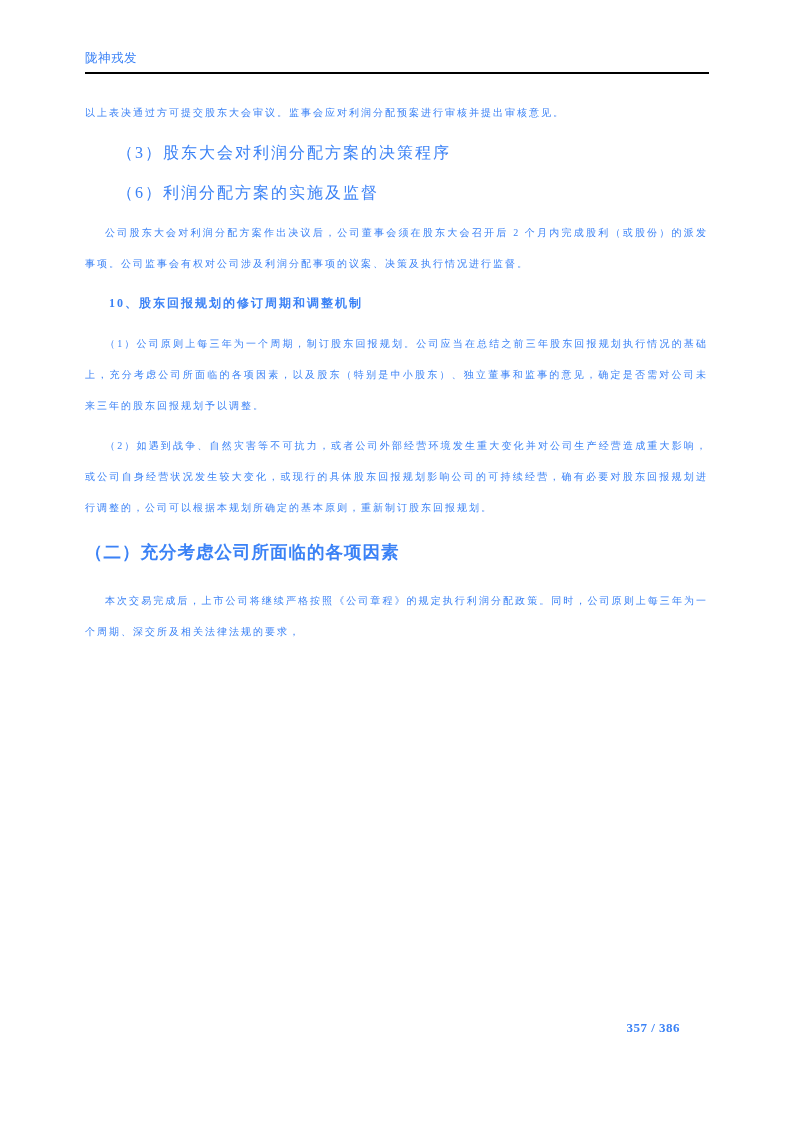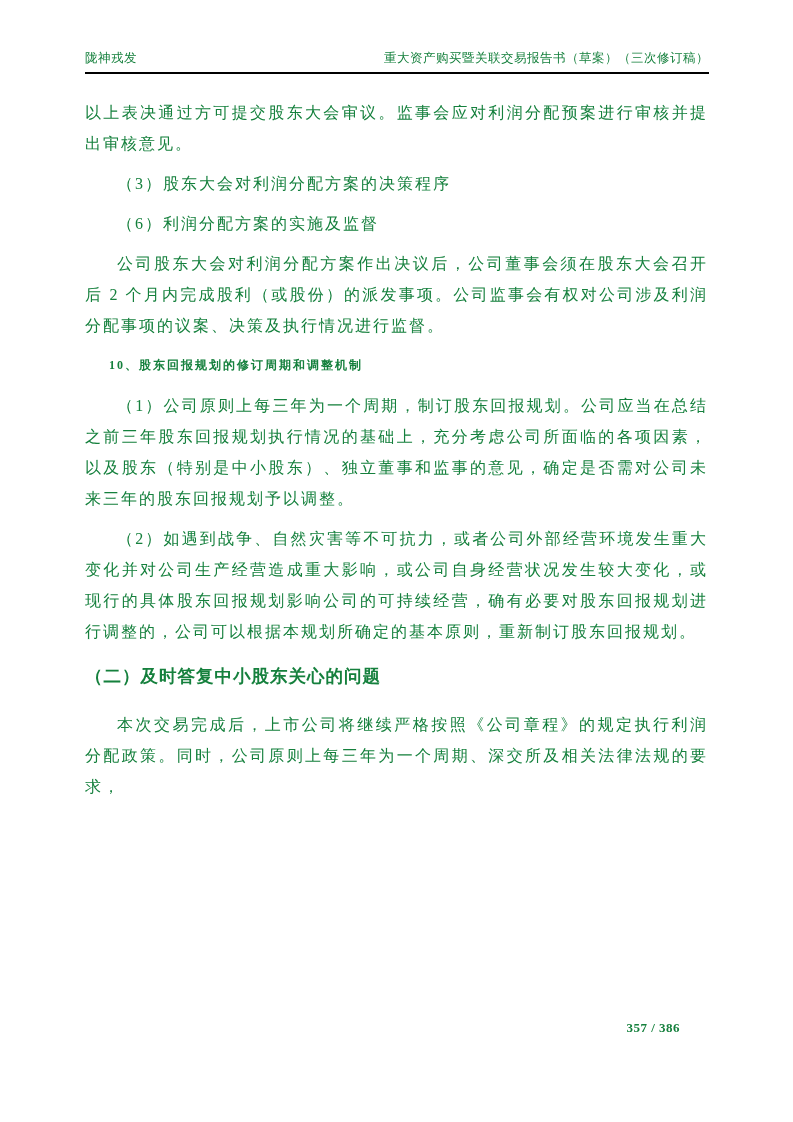--- a/index.html
+++ b/index.html
@@ -5,21 +5,21 @@
   html, body {
     margin: 0;
     padding: 0;
     background: #ffffff;
   }
   .page {
     position: relative;
     width: 793px;
     height: 1122px;
     background: #ffffff;
-    color: #15803d;
+    color: #3b82f6;
     font-family: "Liberation Serif", "DejaVu Serif", serif;
     overflow: hidden;
     text-decoration: underline;
   }
   .doc-header {
     position: absolute;
     left: 85px;
     right: 84px;
     top: 50px;
     display: flex;
@@ -31,21 +31,21 @@
     letter-spacing: 0.5px;
     white-space: nowrap;
   }
   .doc-content {
     position: absolute;
     left: 85px;
     right: 85px;
     top: 97px;
   }
   .body-para {
-    font-size: 16px;
+    font-size: 10px;
     line-height: 31px;
     letter-spacing: 2px;
     text-align: justify;
     text-justify: inter-character;
     text-indent: 2em;
     margin: 0 0 9px 0;
   }
   .no-indent {
     text-indent: 0;
   }
@@ -84,41 +84,40 @@
     text-align: center;
   }
 </style>
 </head>
 <body>
 
 <div class="page">
 
   <div class="doc-header">
     <span>陇神戎发</span>
-    <span>重大资产购买暨关联交易报告书（草案）（三次修订稿）</span>
   </div>
 
   <div class="doc-content">
 
     <p class="body-para no-indent">以上表决通过方可提交股东大会审议。监事会应对利润分配预案进行审核并提出审核意见。</p>
 
     <p class="subheading">（3）股东大会对利润分配方案的决策程序</p>
 
 
     <p class="subheading">（6）利润分配方案的实施及监督</p>
 
     <p class="body-para">公司股东大会对利润分配方案作出决议后，公司董事会须在股东大会召开后 2 个月内完成股利（或股份）的派发事项。公司监事会有权对公司涉及利润分配事项的议案、决策及执行情况进行监督。</p>
 
     <p class="numbered-heading">10、股东回报规划的修订周期和调整机制</p>
 
     <p class="body-para">（1）公司原则上每三年为一个周期，制订股东回报规划。公司应当在总结之前三年股东回报规划执行情况的基础上，充分考虑公司所面临的各项因素，以及股东（特别是中小股东）、独立董事和监事的意见，确定是否需对公司未来三年的股东回报规划予以调整。</p>
 
     <p class="body-para">（2）如遇到战争、自然灾害等不可抗力，或者公司外部经营环境发生重大变化并对公司生产经营造成重大影响，或公司自身经营状况发生较大变化，或现行的具体股东回报规划影响公司的可持续经营，确有必要对股东回报规划进行调整的，公司可以根据本规划所确定的基本原则，重新制订股东回报规划。</p>
 
-    <p class="section-heading">（二）及时答复中小股东关心的问题</p>
+    <p class="section-heading">（二）充分考虑公司所面临的各项因素</p>
 
     <p class="body-para">本次交易完成后，上市公司将继续严格按照《公司章程》的规定执行利润分配政策。同时，公司原则上每三年为一个周期、深交所及相关法律法规的要求，</p>
 
   </div>
 
   <div class="page-number">357 / 386</div>
 
 </div>
 
 </body></html>

